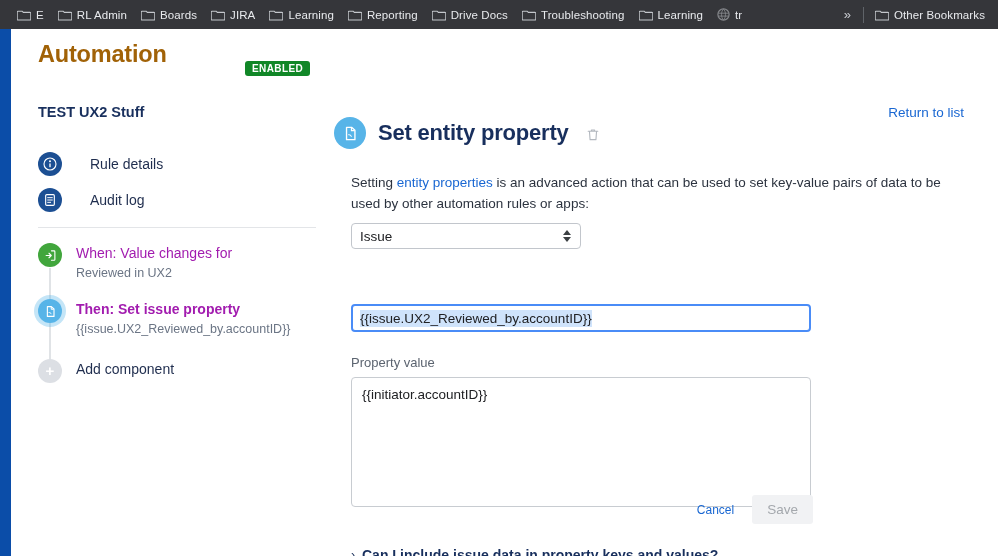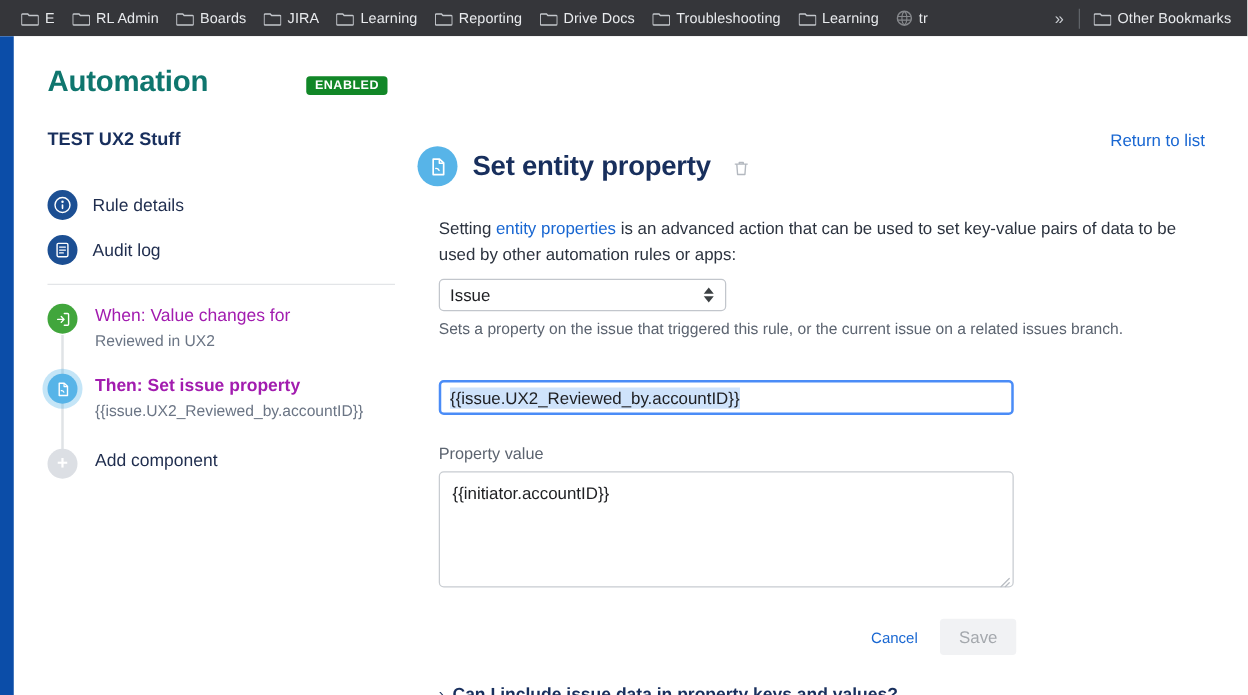--- a/index.html
+++ b/index.html
@@ -68,25 +68,25 @@
   
   .sidebar {
     position: absolute;
     left: 27px;
     top: 0;
     width: 295px;
   }
   .app-title {
     font-size: 23.5px;
     font-weight: bold;
-    color: #0f766e;
+    color: #a16207;
     letter-spacing: -.2px;
     position: absolute;
     left: 0;
-    top: 23px;
+    top: 12px;
   }
   .enabled-badge {
     position: absolute;
     left: 207px;
     top: 32px;
     background: #118727;
     color: #ffffff;
     font-size: 10px;
     font-weight: bold;
     letter-spacing: .4px;
@@ -105,21 +105,21 @@
 
   .nav-list {
     position: absolute;
     left: 0;
     top: 117px;
     width: 278px;
   }
   .nav-item {
     display: flex;
     align-items: center;
-    gap: 12px;
+    gap: 28px;
     height: 36px;
     cursor: pointer;
   }
   .nav-item .nav-label {
     font-size: 14px;
     color: #1f2d4e;
   }
   .ico-circle {
     width: 24px; height: 24px; border-radius: 50%;
     display: flex; align-items: center; justify-content: center;
@@ -295,21 +295,21 @@
     font-size: 13.5px;
     color: #202124;
     background: #cfe3fb;
     padding: 1px 0;
   }
 
   .f-value { position: absolute; left: 22px; top: 326px; }
   .value-area {
     margin-top: 7px;
     width: 460px;
-    height: 93px;
+    height: 130px;
     border: 1px solid #c8ccd1;
     border-radius: 4px;
     background: #ffffff;
     padding: 9px 10px;
     font-size: 13.5px;
     color: #202124;
     position: relative;
     cursor: text;
   }
   .resize-grip {
@@ -575,21 +575,20 @@
       </div>
 
       <div class="f-entity">
         <div class="select-box">
           <span>Issue</span>
           <span class="spin">
             <i class="up"></i>
               <i class="down"></i>
           </span>
         </div>
-        <div class="helper">Sets a property on the issue that triggered this rule, or the current issue on a related issues branch.</div>
       </div>
 
       <div class="f-key">
         <div class="key-input">
           <span class="key-text">{{issue.UX2_Reviewed_by.accountID}}</span>
         </div>
       </div>
 
       <div class="f-value">
         <div class="field-label">Property value</div>

